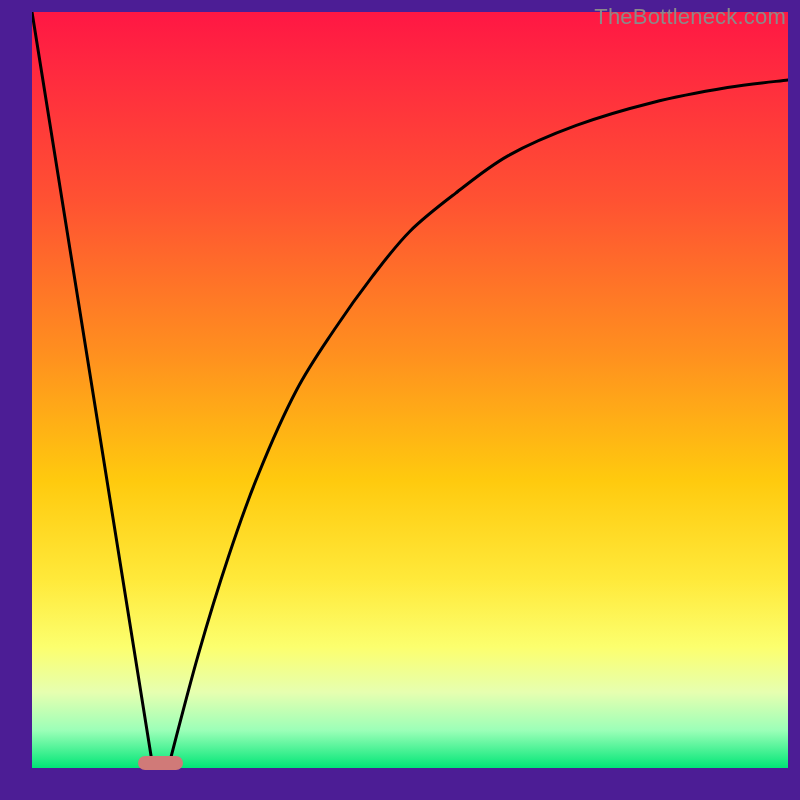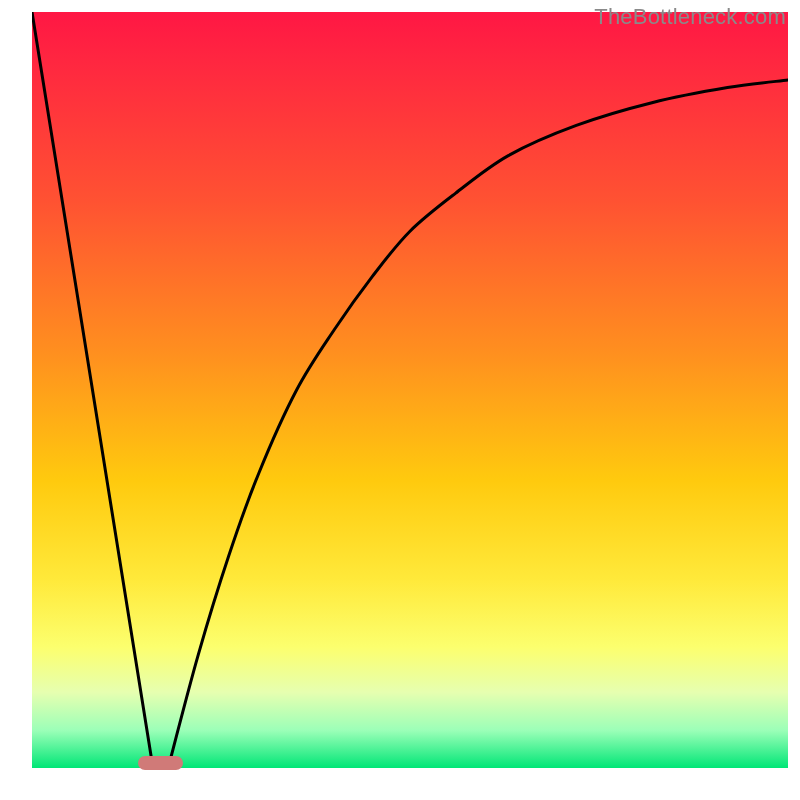--- a/index.html
+++ b/index.html
@@ -8,21 +8,21 @@
     width: 800px;
     height: 800px;
     overflow: hidden;
     background: #000;
     font-family: Arial, Helvetica, sans-serif;
   }
   .frame {
     position: relative;
     width: 800px;
     height: 800px;
-    background: #ffffff;
+    background: #4c1d95;
   }
   .plot {
     position: absolute;
     left: 32px;
     top: 12px;
     width: 756px;
     height: 756px;
     background: linear-gradient(to bottom,
       #ff1744 0%,
       #ff2a3f 8%,

